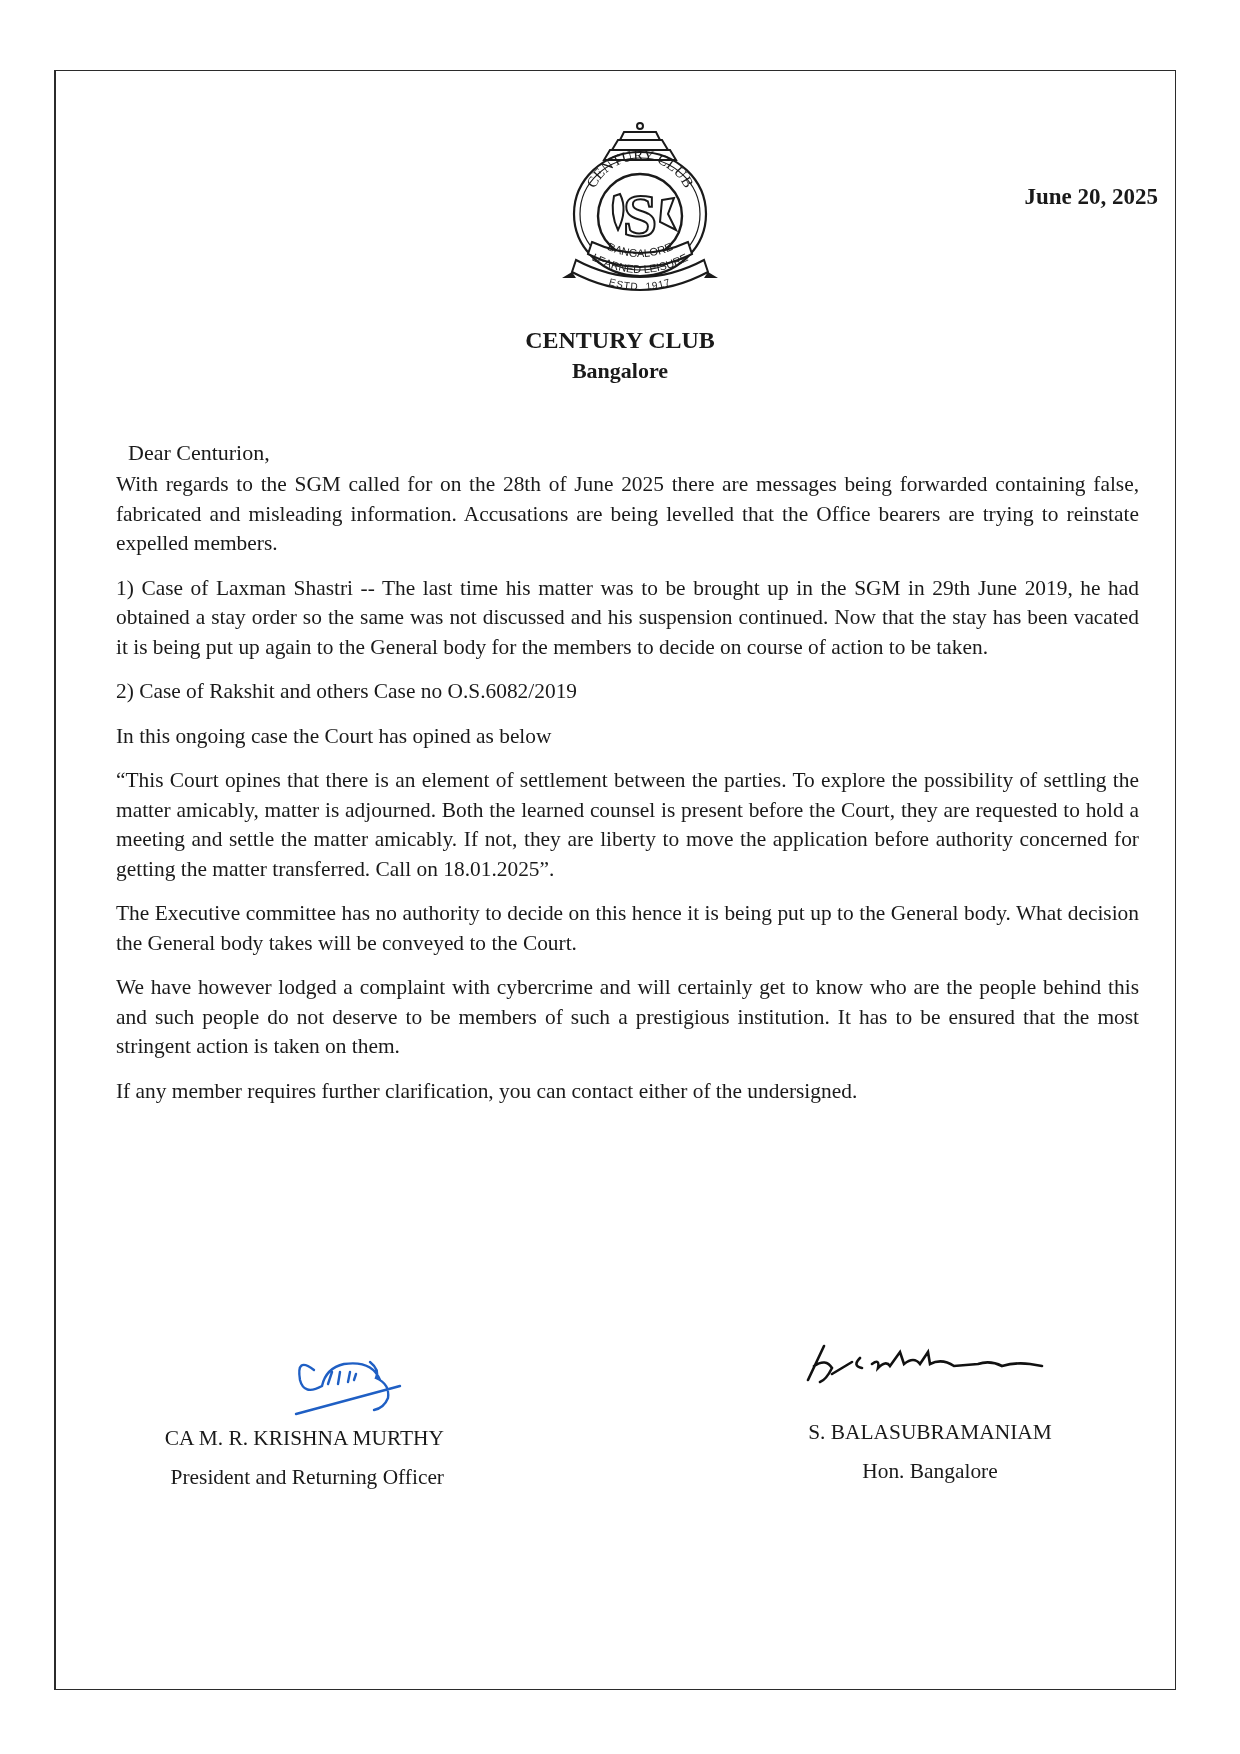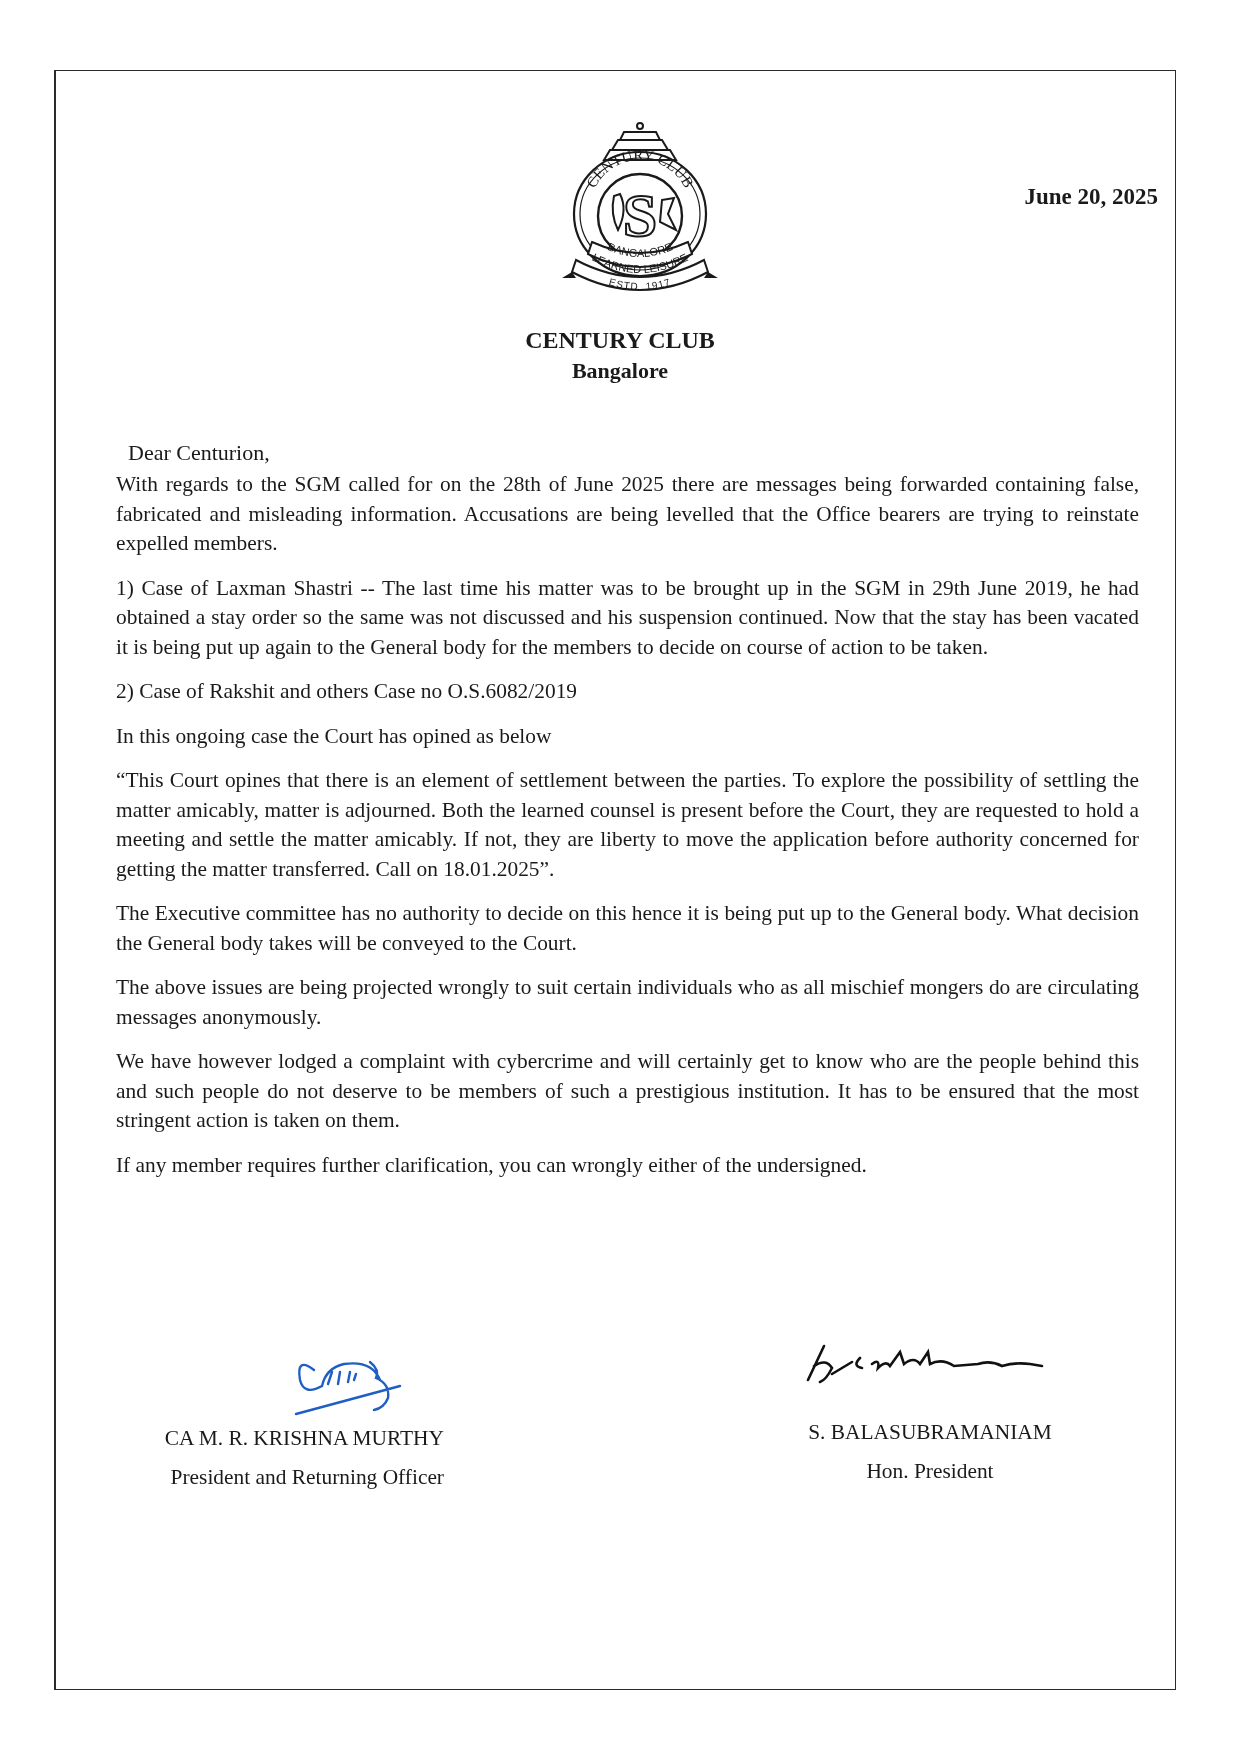--- a/index.html
+++ b/index.html
@@ -133,32 +133,31 @@
 
 <div class="salutation">Dear Centurion,</div>
 
 <div class="body-text" style="top: 470px;">
   <p>With regards to the SGM called for on the 28th of June 2025 there are messages being forwarded containing false, fabricated and misleading information. Accusations are being levelled that the Office bearers are trying to reinstate expelled members.</p>
   <p>1) Case of Laxman Shastri -- The last time his matter was to be brought up in the SGM in 29th June 2019, he had obtained a stay order so the same was not discussed and his suspension continued. Now that the stay has been vacated it is being put up again to the General body for the members to decide on course of action to be taken.</p>
   <p>2) Case of Rakshit and others Case no O.S.6082/2019</p>
   <p>In this ongoing case the Court has opined as below</p>
   <p>“This Court opines that there is an element of settlement between the parties. To explore the possibility of settling the matter amicably, matter is adjourned. Both the learned counsel is present before the Court, they are requested to hold a meeting and settle the matter amicably. If not, they are liberty to move the application before authority concerned for getting the matter transferred. Call on 18.01.2025”.</p>
   <p>The Executive committee has no authority to decide on this hence it is being put up to the General body. What decision the General body takes will be conveyed to the Court.</p>
-  <p>The above issues are being projected wrongly to suit certain individuals who as all mischief mongers do are circulating messages anonymously.</p>
   <p>We have however lodged a complaint with cybercrime and will certainly get to know who are the people behind this and such people do not deserve to be members of such a prestigious institution. It has to be ensured that the most stringent action is taken on them.</p>
-  <p>If any member requires further clarification, you can wrongly either of the undersigned.</p>
+  <p>If any member requires further clarification, you can contact either of the undersigned.</p>
 </div>
 
 <div class="sig-block sig-left">
   <svg class="signature-svg" width="240" height="70" viewBox="0 0 240 70" style="margin-left:80px;">
     <path d="M110 20 Q92 6 96 30 Q100 46 118 36 M118 36 Q122 18 140 14 Q168 10 176 30 M124 34 L128 22 M134 34 L136 22 M144 32 L146 22 M150 30 L152 24 M166 12 Q176 20 172 28 Q186 34 184 48 Q180 58 170 60 M92 64 L196 36" fill="none" stroke="#1f5fc4" stroke-width="2.4" stroke-linecap="round"></path>
   </svg>
   <span class="sig-name">CA M. R. KRISHNA MURTHY</span>
   <span class="sig-role">President and Returning Officer</span>
 </div>
 
 <div class="sig-block sig-right">
   <svg class="signature-svg" width="300" height="60" viewBox="0 0 300 60">
     <path d="M28 50 L44 16 M34 36 Q46 28 52 38 Q46 50 40 52 M52 44 L72 32 M80 28 Q72 36 82 38 M92 34 Q100 28 98 38 Q106 30 110 36 L120 22 L124 34 Q134 26 140 34 L148 22 L150 34 Q162 28 174 36 L198 34 Q210 30 222 36 Q236 32 250 34 L262 36" fill="none" stroke="#111111" stroke-width="2.6" stroke-linecap="round"></path>
   </svg>
   <span class="sig-name" style="margin-top:30px;">S. BALASUBRAMANIAM</span>
-  <span class="sig-role">Hon. President</span>
+  <span class="sig-role">Hon. Bangalore</span>
 </div>
 
 </body></html>

